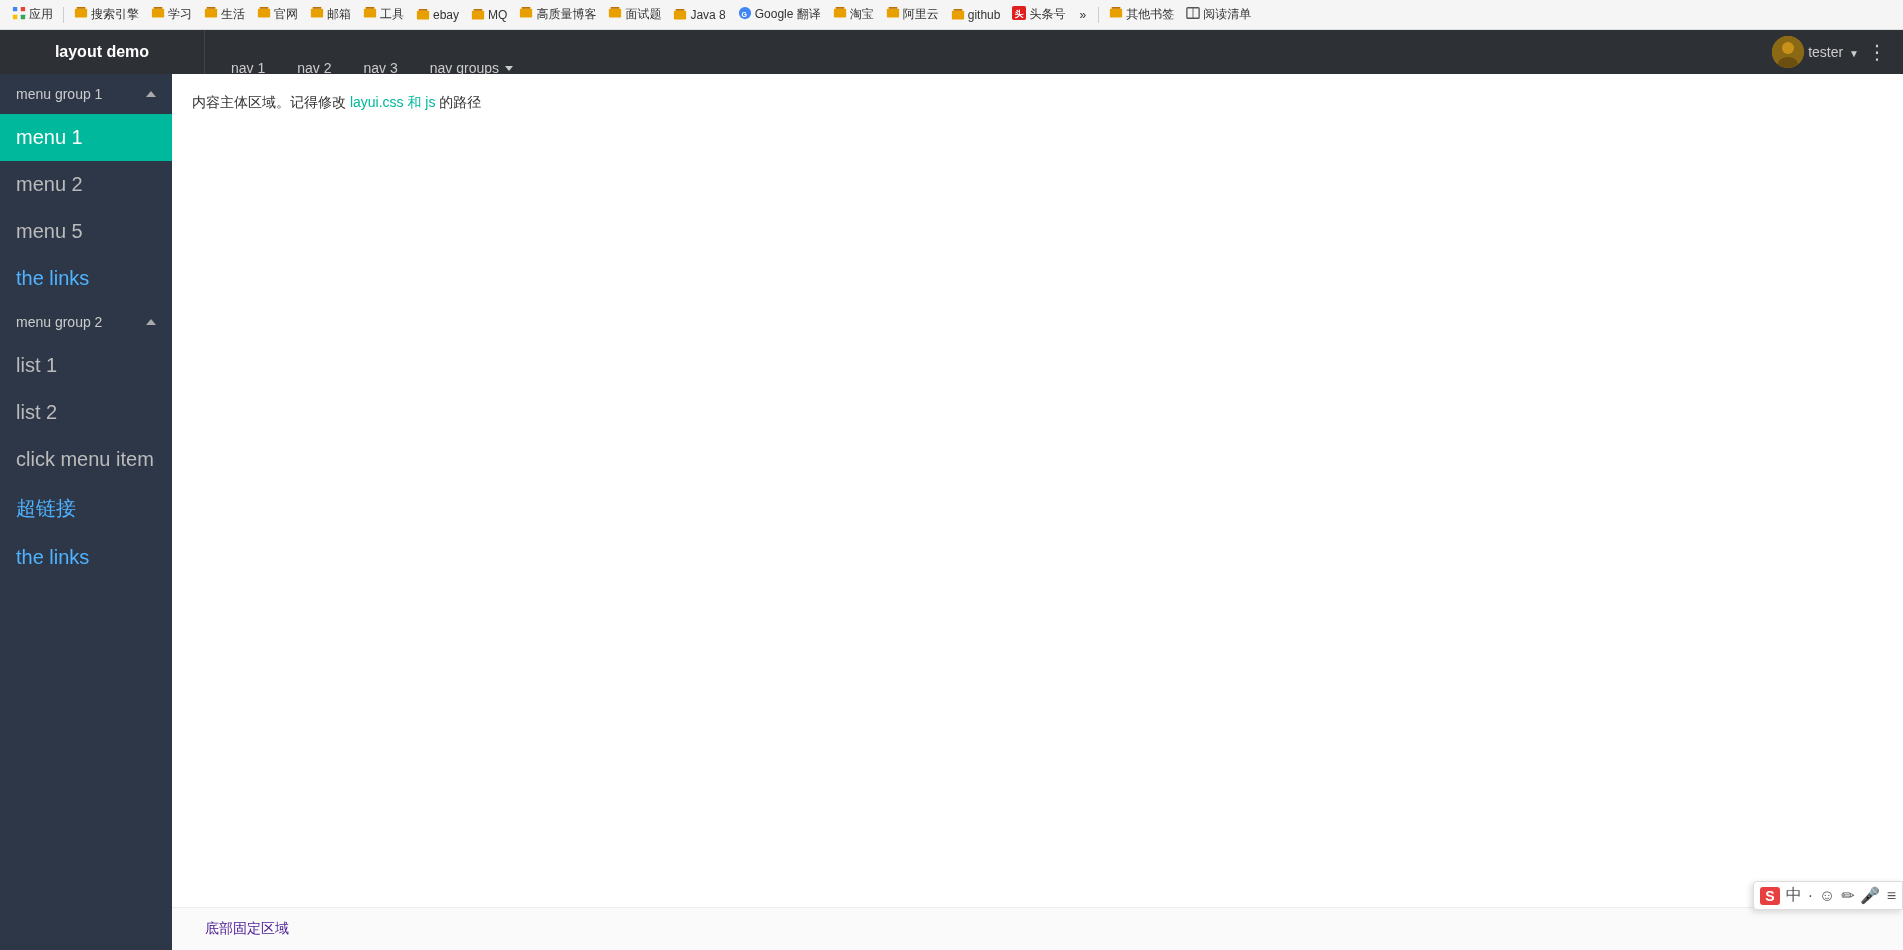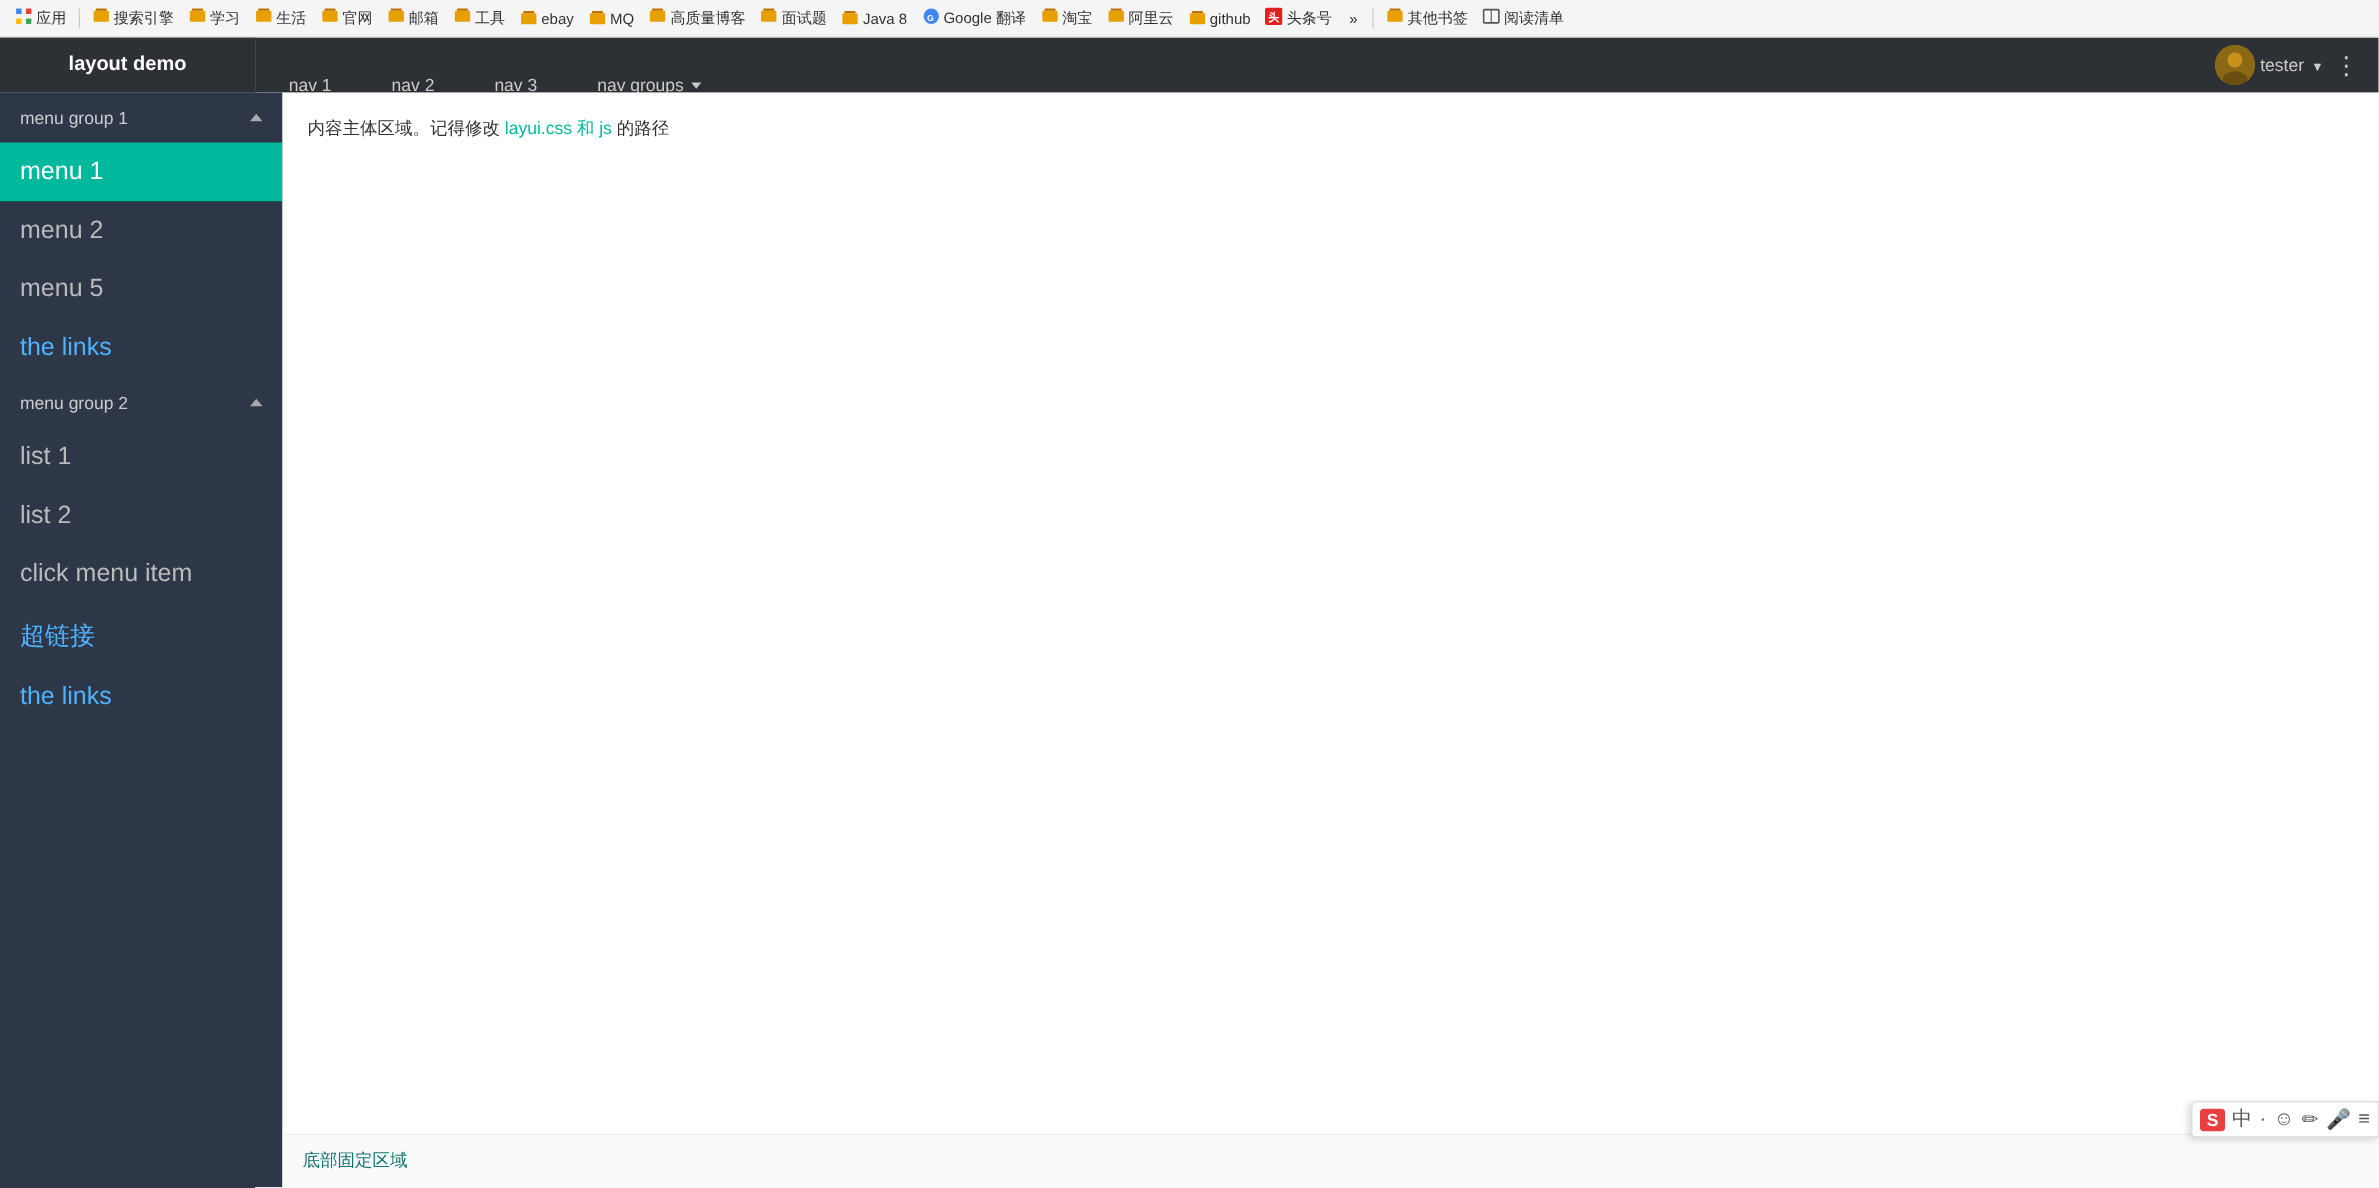--- a/index.html
+++ b/index.html
@@ -74,21 +74,21 @@
       justify-content: center;
       color: #fff;
       font-size: 16px;
       font-weight: bold;
       border-right: 1px solid #444;
       flex-shrink: 0;
     }
     .top-nav .nav-items {
       display: flex;
       align-items: center;
-      gap: 16px;
+      gap: 0;
       flex: 1;
       padding: 0 10px;
       height: 100%;
       margin-top: 32px;
     }
     .top-nav .nav-item {
       padding: 0 16px;
       height: 100%;
       display: flex;
       align-items: center;
@@ -142,21 +142,21 @@
 
     
     .main-layout {
       display: flex;
       flex: 1;
       overflow: hidden;
     }
 
     
     .sidebar {
-      width: 226px;
+      width: 172px;
       background: #2d3748;
       color: #bbb;
       flex-shrink: 0;
       overflow-y: auto;
       display: flex;
       flex-direction: column;
     }
     .sidebar-group-header {
       display: flex;
       align-items: center;
@@ -204,24 +204,24 @@
       padding: 20px;
       overflow-y: auto;
     }
     .content-body p {
       color: #333;
       font-size: 14px;
     }
 
     .content-footer {
       border-top: 1px solid #eee;
-      padding: 12px 16px;
+      padding: 12px 33px;
       background: #fafafa;
       font-size: 14px;
-      color: #0f766e;
+      color: #4c1d95;
       flex-shrink: 0;
     }
 
     
     .ime-toolbar {
       position: fixed;
       bottom: 40px;
       right: 0;
       display: flex;
       align-items: center;

